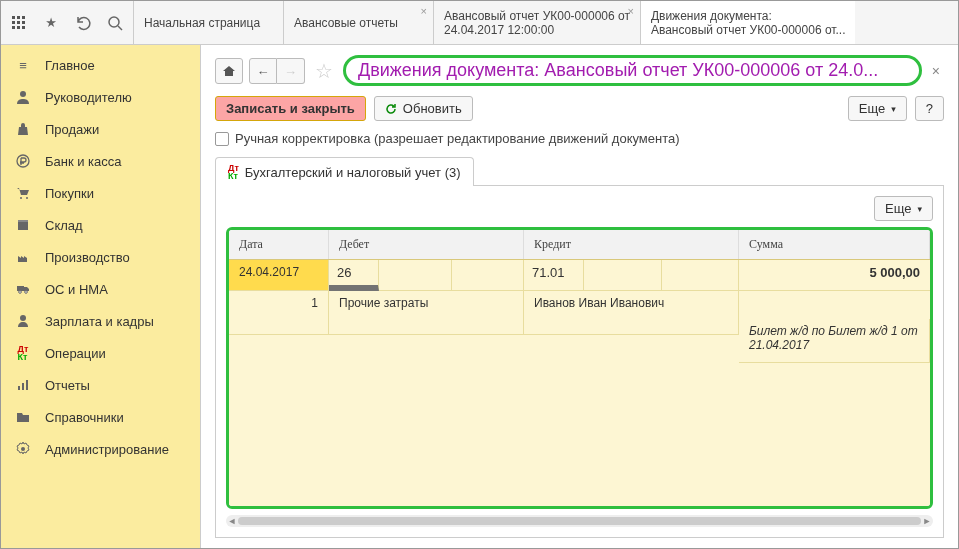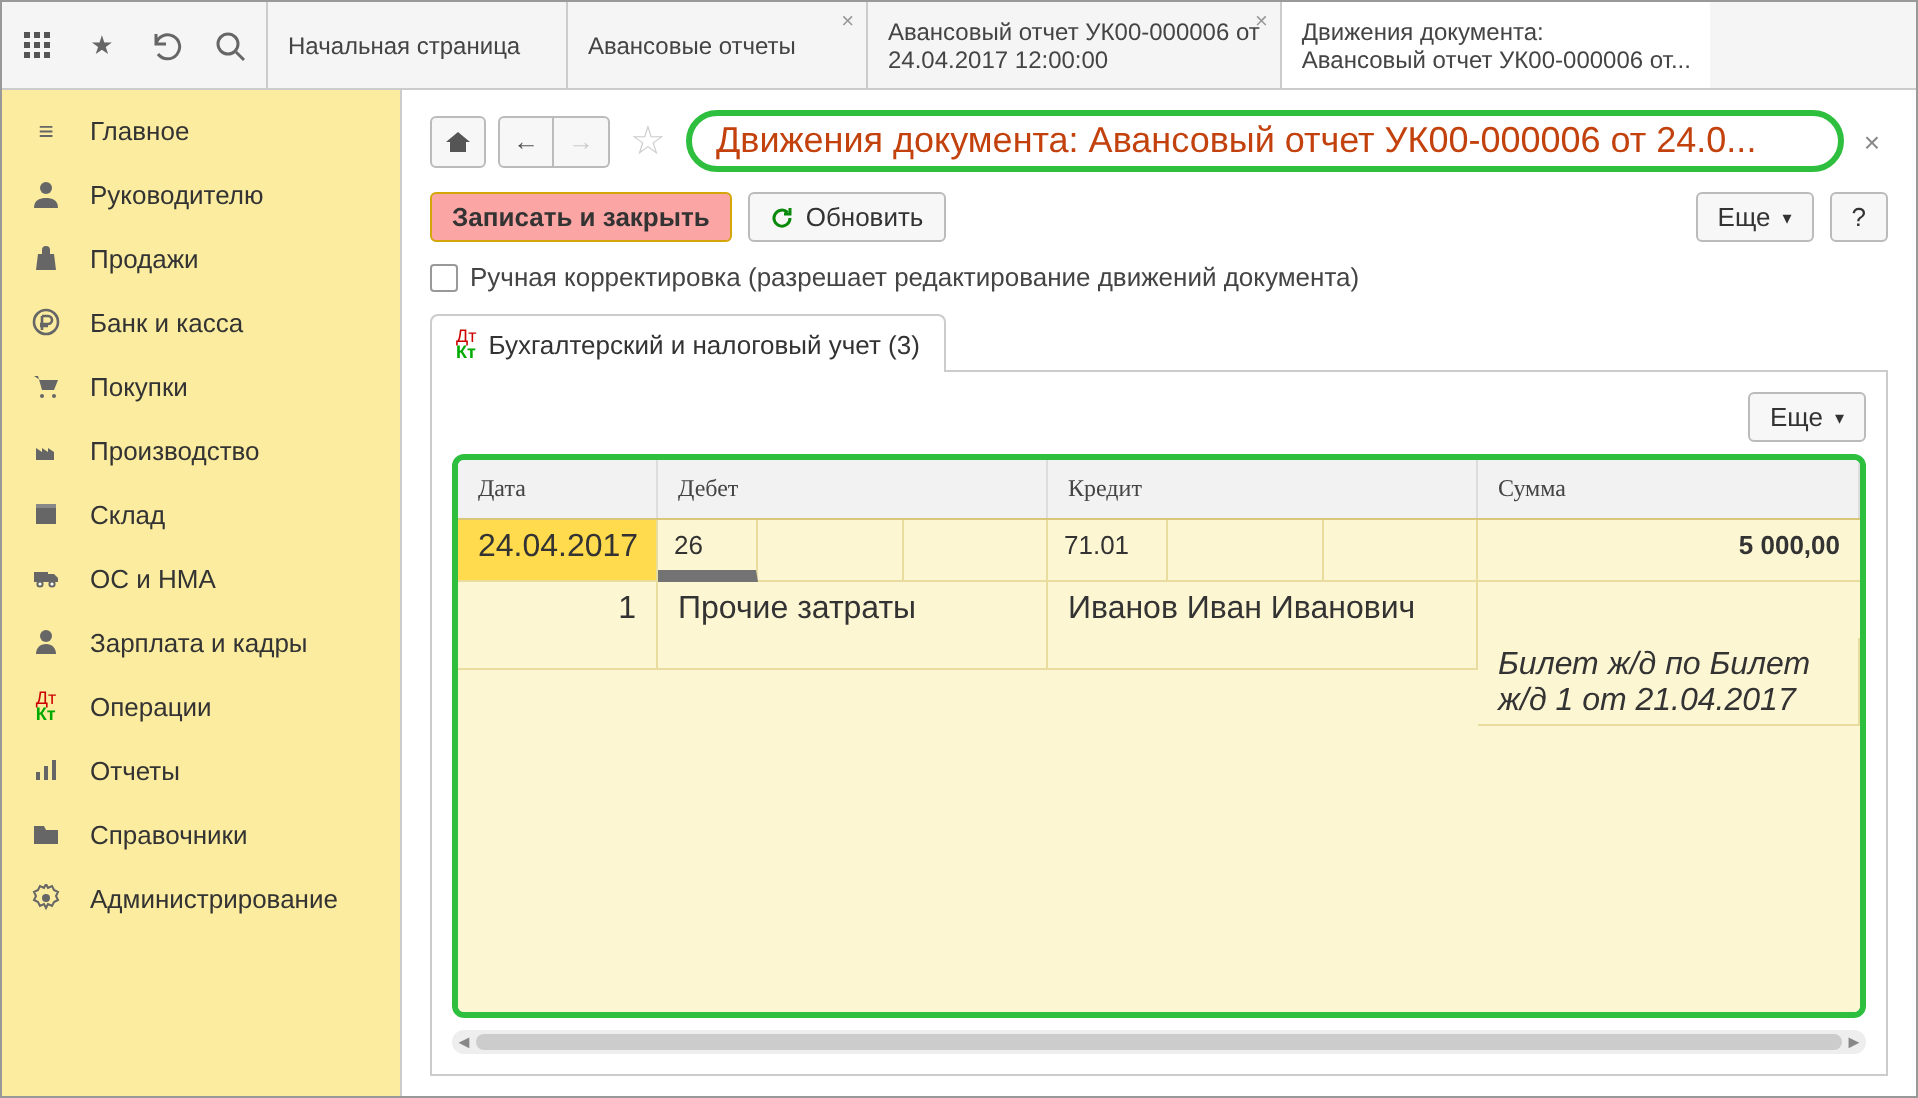--- a/index.html
+++ b/index.html
@@ -20,51 +20,51 @@
   .side-item .sico { width: 16px; height: 16px; color: #666; display: flex; align-items: center; justify-content: center; }
   
   .main { flex: 1; padding: 10px 14px; display: flex; flex-direction: column; overflow: hidden; }
   
   .titlebar { display: flex; align-items: center; gap: 6px; margin-bottom: 10px; }
   .btn-sq { width: 28px; height: 26px; border: 1px solid #bbb; border-radius: 3px; background: #f7f7f7; display: flex; align-items: center; justify-content: center; cursor: pointer; font-size: 13px; color: #555; }
   .btn-group { display: flex; }
   .btn-group .btn-sq:first-child { border-radius: 3px 0 0 3px; }
   .btn-group .btn-sq:last-child { border-radius: 0 3px 3px 0; border-left: none; }
   .star-bg { font-size: 20px; color: #ccc; margin: 0 4px; }
-  .page-title { flex: 1; font-size: 18px; color: #c2410c; border: 3px solid #2fbf3f; border-radius: 18px; padding: 2px 12px; white-space: nowrap; overflow: hidden; text-overflow: ellipsis; }
+  .page-title { flex: 1; font-size: 18px; color: #a21caf; border: 3px solid #2fbf3f; border-radius: 18px; padding: 2px 12px; white-space: nowrap; overflow: hidden; text-overflow: ellipsis; }
   .close-x { color: #888; cursor: pointer; font-size: 14px; padding: 0 4px; }
   
   .actionbar { display: flex; align-items: center; gap: 8px; margin-bottom: 10px; }
   .btn { border: 1px solid #bbb; border-radius: 3px; background: #f7f7f7; padding: 4px 10px; cursor: pointer; display: inline-flex; align-items: center; gap: 6px; }
   .btn.primary { background: #fca5a5; border-color: #d4a60a; font-weight: bold; }
   .spacer { flex: 1; }
   
   .check-row { display: flex; align-items: center; gap: 6px; margin-bottom: 10px; color: #444; }
   .chk { width: 14px; height: 14px; border: 1px solid #999; border-radius: 2px; cursor: pointer; }
   
   .doc-tabs { display: flex; border-bottom: 1px solid #ccc; }
   .doc-tab { border: 1px solid #ccc; border-bottom: none; border-radius: 4px 4px 0 0; padding: 6px 12px; background: #fff; display: flex; align-items: center; gap: 6px; cursor: pointer; position: relative; top: 1px; }
   .dtkt { font-size: 9px; line-height: 8px; }
-  .dt-r { color: #c00; font-weight: normal; margin-top: 32px; }
+  .dt-r { color: #c00; font-weight: bold; margin-top: 32px; }
   .kt-g { color: #0a0; font-weight: bold; }
   
   .panel { border: 1px solid #ccc; border-top: none; flex: 1; padding: 10px; display: flex; flex-direction: column; overflow: hidden; }
   .panel-top { display: flex; justify-content: flex-end; margin-bottom: 6px; }
   
   .grid-wrap { flex: 1; border: 3px solid #2fbf3f; border-radius: 6px; overflow: hidden; display: flex; flex-direction: column; }
   .grid-head { display: flex; background: #f2f2f2; border-bottom: 1px solid #d9c87a; font-family: Liberation Serif, serif; }
   .gh { padding: 7px 10px; border-right: 1px solid #ddd; font-size: 12px; color: #444; }
   .c-date { width: 100px; }
   .c-debit { width: 195px; }
   .c-credit { width: 215px; }
   .c-sum { flex: 1; }
   
   .grid-body { flex: 1; background: #fdf6d3; overflow: auto; }
   .grow { display: flex; }
-  .gc { padding: 5px 10px; border-right: 1px solid #e8dd9e; border-bottom: 1px solid #e8dd9e; font-size: 16px; min-height: 26px; }
+  .gc { padding: 5px 10px; border-right: 1px solid #e8dd9e; border-bottom: 1px solid #e8dd9e; font-size: 12px; min-height: 26px; }
   .r1 .c0 { background: #ffdb4d; }
   .r1 { font-weight: normal; }
   .r1 .gc { font-weight: normal; }
   .num-right { text-align: right; }
   .italic { font-style: italic; margin-top: 28px; }
   .subcells { display: flex; width: 195px; }
   .subcells .sc { border-right: 1px solid #e8dd9e; flex: 1; min-height: 26px; }
   .subcells .sc:first-child { flex: 0 0 50px; padding: 5px 8px; }
   .subcells2 { display: flex; width: 215px; }
   .subcells2 .sc { border-right: 1px solid #e8dd9e; flex: 1; min-height: 26px; }
@@ -170,33 +170,33 @@
             <path d="M1 2h2l2 7h6l2-5H4"></path>
             <circle cx="5" cy="12" r="1"></circle>
             <circle cx="11" cy="12" r="1"></circle>
           </svg>
         </span>
         <span>Покупки</span>
       </div>
     <div class="side-item">
         <span class="sico">
           <svg width="14" height="14" viewBox="0 0 14 14" fill="#666">
-            <path d="M2 12V6l3 2V6l3 2V6l3 2v4z"></path>
-          </svg>
-        </span>
-        <span>Производство</span>
-      </div>
-    <div class="side-item">
-        <span class="sico">
-          <svg width="14" height="14" viewBox="0 0 14 14" fill="#666">
             <rect x="2" y="4" width="10" height="8"></rect>
             <rect x="2" y="2" width="10" height="2" fill="#888"></rect>
           </svg>
         </span>
         <span>Склад</span>
+      </div>
+    <div class="side-item">
+        <span class="sico">
+          <svg width="14" height="14" viewBox="0 0 14 14" fill="#666">
+            <path d="M2 12V6l3 2V6l3 2V6l3 2v4z"></path>
+          </svg>
+        </span>
+        <span>Производство</span>
       </div>
     <div class="side-item">
         <span class="sico">
           <svg width="14" height="14" viewBox="0 0 14 14" fill="#666">
             <rect x="1" y="4" width="7" height="5"></rect>
             <path d="M8 5h3l2 2v2H8z"></path>
             <circle cx="4" cy="10" r="1.3" fill="#fff" stroke="#666"></circle>
             <circle cx="10" cy="10" r="1.3" fill="#fff" stroke="#666"></circle>
           </svg>
         </span>

